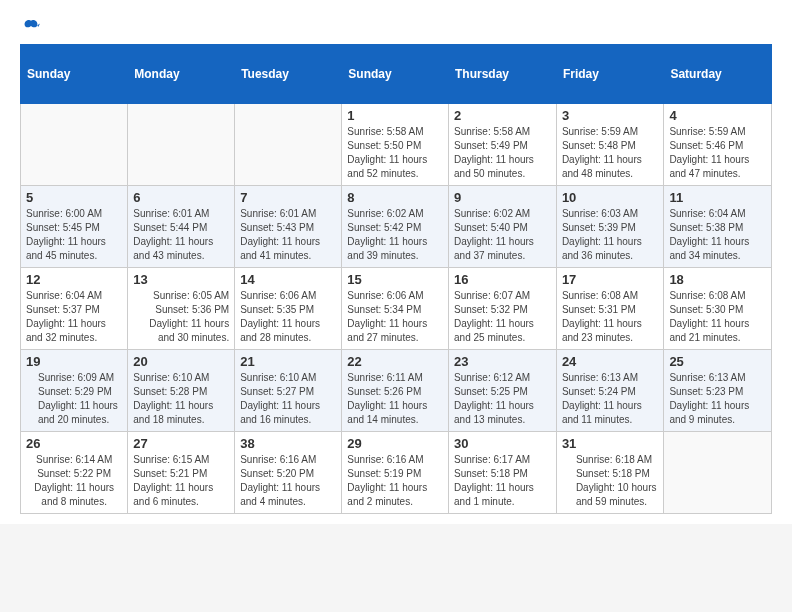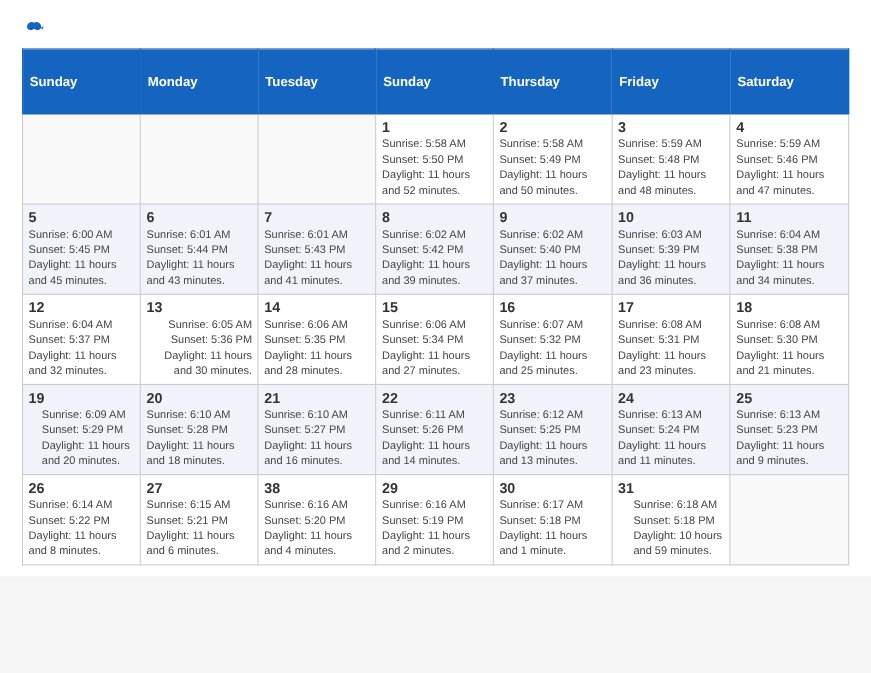--- a/index.html
+++ b/index.html
@@ -275,21 +275,21 @@
           <td>
             <div class="day-number">25</div>
             <div class="day-info" style="white-space: pre-line;">Sunrise: 6:13 AM
 Sunset: 5:23 PM
 Daylight: 11 hours and 9 minutes.</div>
           </td>
         </tr>
         <tr>
           <td>
             <div class="day-number">26</div>
-            <div class="day-info" style="white-space: pre-line;">Sunrise: 6:14 AM
+            <div class="day-info" style="white-space: pre-line; text-align: center;">Sunrise: 6:14 AM
 Sunset: 5:22 PM
 Daylight: 11 hours and 8 minutes.</div>
           </td>
           <td>
             <div class="day-number">27</div>
             <div class="day-info" style="white-space: pre-line;">Sunrise: 6:15 AM
 Sunset: 5:21 PM
 Daylight: 11 hours and 6 minutes.</div>
           </td>
           <td>

